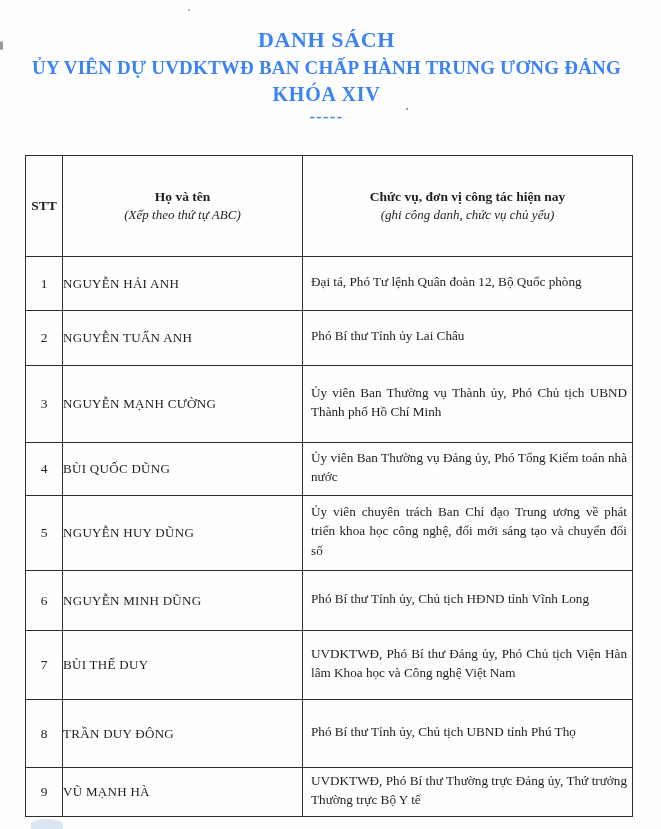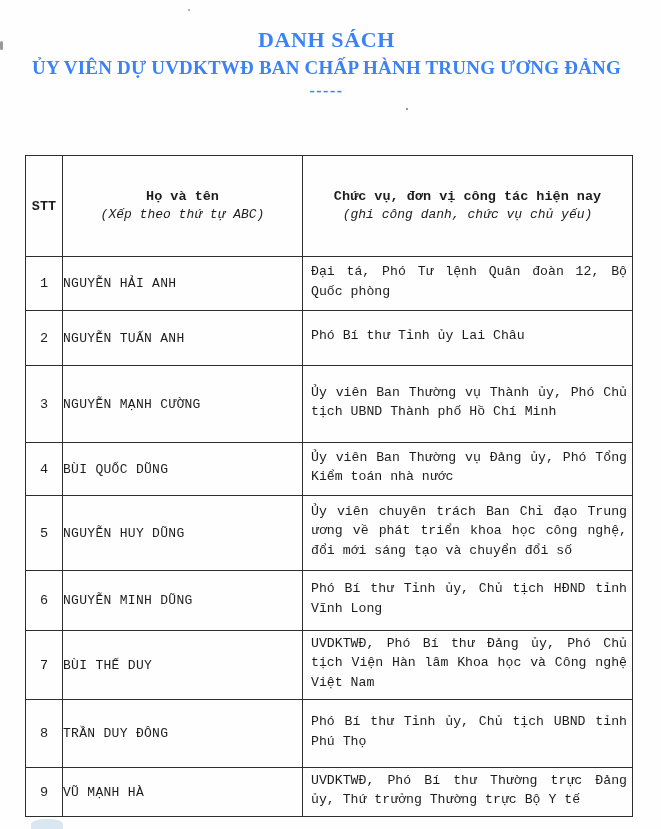--- a/index.html
+++ b/index.html
@@ -54,21 +54,20 @@
   
   table.roster {
     position: absolute;
     top: 155px;
     left: 25px;
     width: 607px;
     border-collapse: collapse;
     table-layout: fixed;
     font-size: 13.5px;
     color: #1d1d1d;
-    font-family: Liberation Mono, monospace;
   }
   table.roster col.c-stt  { width: 37px;  }
   table.roster col.c-name { width: 240px; }
   table.roster col.c-pos  { width: 330px; }
   table.roster th, table.roster td {
     border: 1.6px solid #2e2e2e;
     vertical-align: middle;
     background: transparent;
   }
   thead tr { height: 101px; }
@@ -133,20 +132,21 @@
   }
 </style>
 </head>
 <body>
 
 <div class="page">
 
   <div class="title-block">
     <div class="title-main">DANH SÁCH</div>
     <div class="title-sub">ỦY VIÊN DỰ UVDKTWĐ BAN CHẤP HÀNH TRUNG ƯƠNG ĐẢNG</div>
+    <div class="title-term">KHÓA XIV</div>
     <div class="title-dashes">-----</div>
   </div>
 
   <table class="roster">
     <colgroup>
       <col class="c-stt">
         <col class="c-name">
         <col class="c-pos">
     </colgroup>
     <thead>

